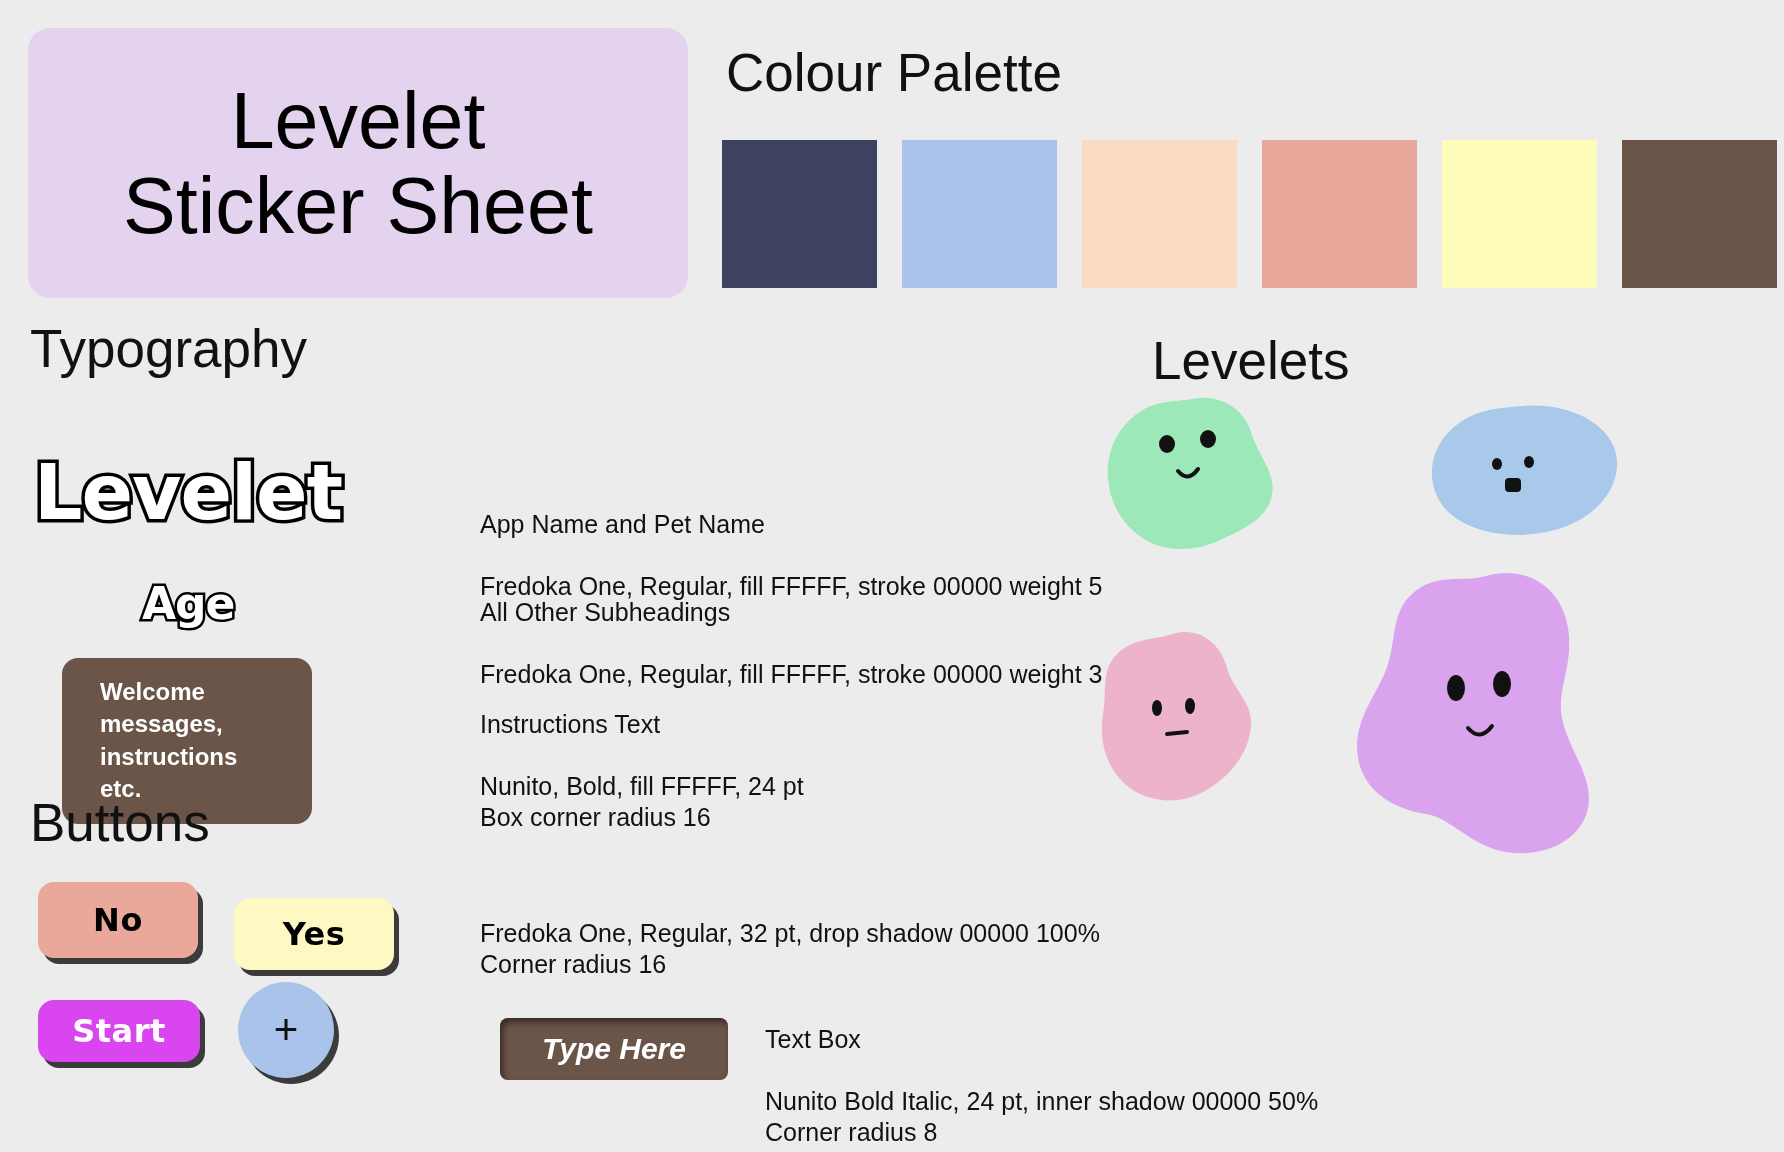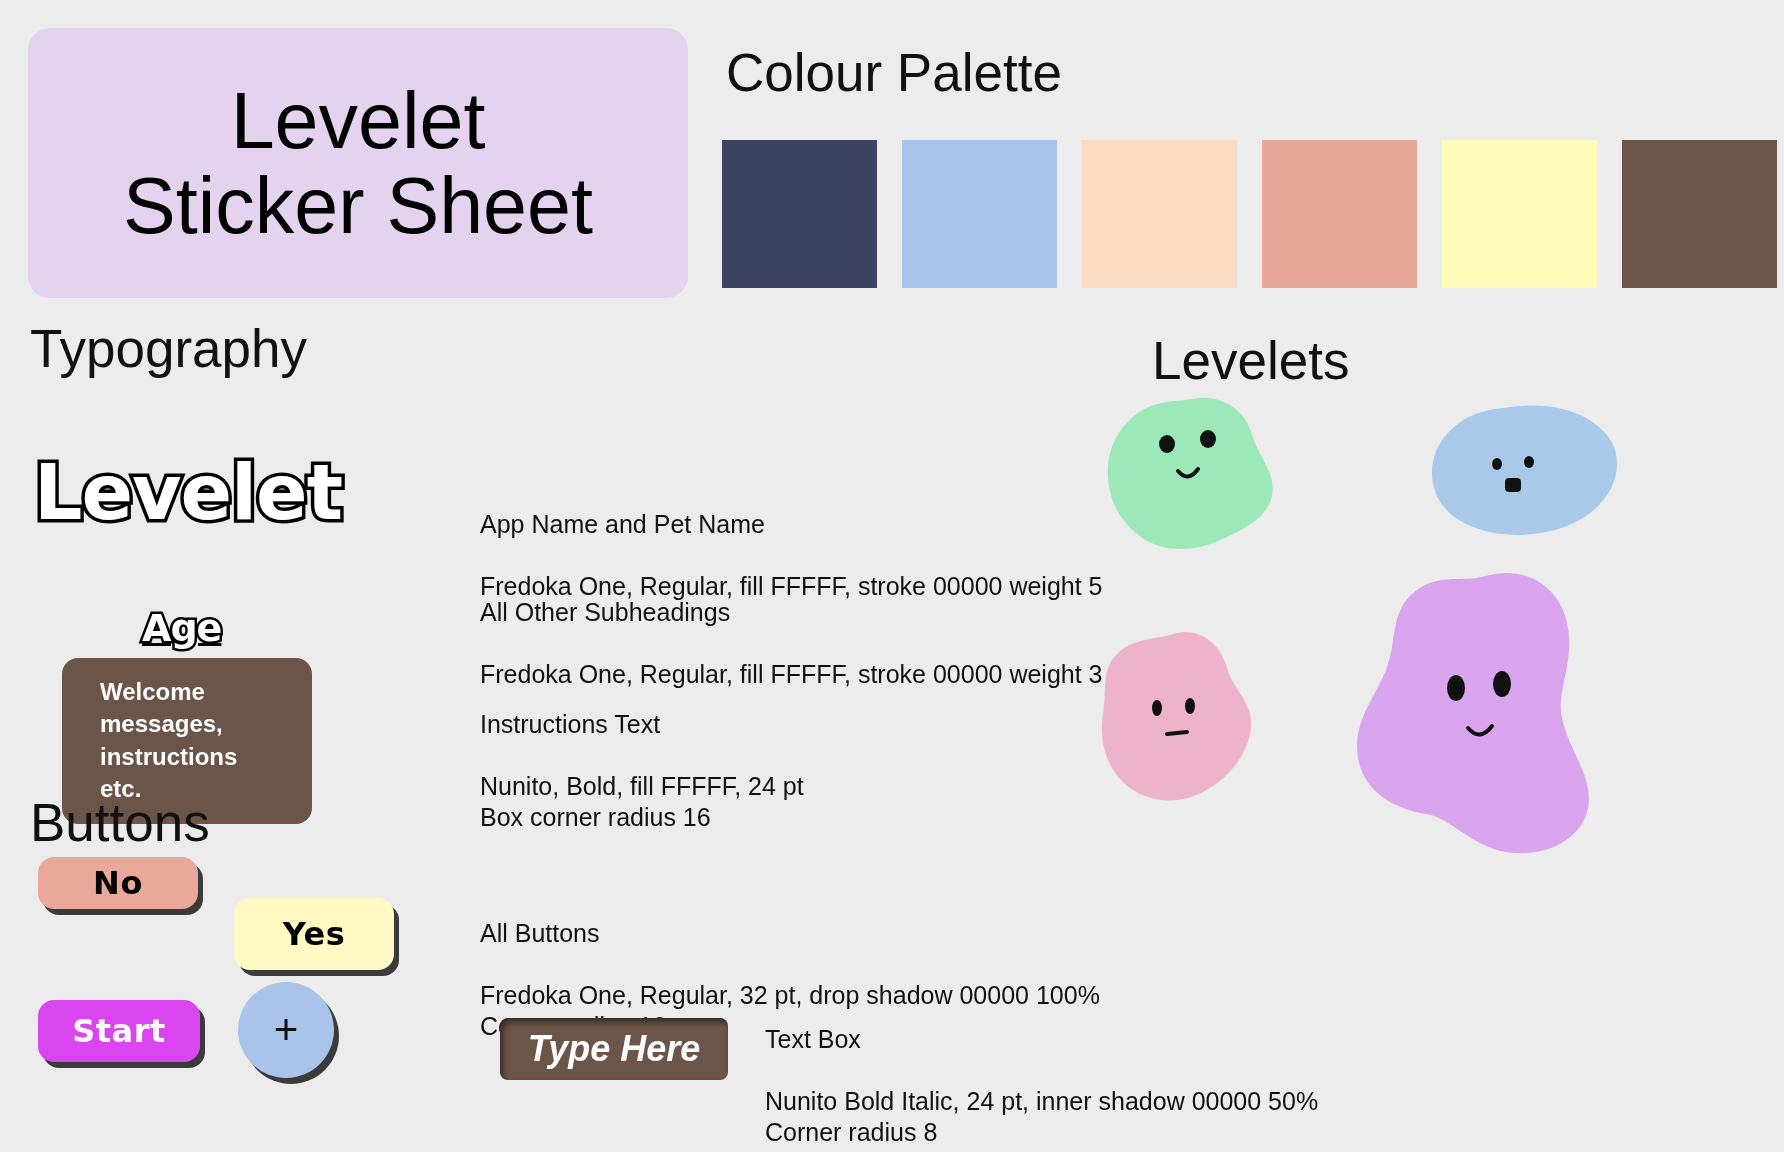--- a/index.html
+++ b/index.html
@@ -77,23 +77,22 @@
   #logo-sample {
     position: absolute;
     left: 34px;
     top: 448px;
     font-size: 76px;
     -webkit-text-stroke-width: 7px;
   }
   #age-sample {
     position: absolute;
     left: 142px;
-    top: 606px;
-    font-size: 38px;
-    text-decoration: underline;
+    top: 578px;
+    font-size: 44px;
     -webkit-text-stroke-width: 5px;
   }
 
   #instruction-box {
     position: absolute;
     left: 62px;
     top: 658px;
     width: 250px;
     min-height: 100px;
     background: #6b5448;
@@ -128,22 +127,22 @@
     align-items: center;
     justify-content: center;
     font-family: "DejaVu Sans", sans-serif;
     font-weight: bold;
     font-size: 32px;
     box-shadow: 5px 6px 0 rgba(0,0,0,0.75);
     box-sizing: border-box;
     letter-spacing: 0.5px;
   }
   #btn-no {
-    left: 38px; top: 857px;
-    width: 160px; height: 52px;
+    left: 38px; top: 882px;
+    width: 160px; height: 76px;
     background: #eaa89a;
     color: #000;
   }
   #btn-yes {
     left: 234px; top: 898px;
     width: 160px; height: 72px;
     background: #fef9c3;
     color: #000;
   }
   #btn-start {
@@ -173,21 +172,21 @@
     left: 500px;
     top: 1018px;
     width: 228px;
     height: 62px;
     background: #6b5448;
     border-radius: 8px;
     display: flex;
     align-items: center;
     justify-content: center;
     color: #ffffff;
-    font-size: 36px;
+    font-size: 30px;
     font-weight: bold;
     font-style: italic;
     box-shadow: inset 3px 4px 6px rgba(0,0,0,0.5);
     box-sizing: border-box;
   }
 
   
   #levelets-area {
     position: absolute;
     left: 1150px;
@@ -242,21 +241,20 @@
 </div>
 
 <div class="section-heading" id="buttons-heading">Buttons</div>
 
 <div class="pill-btn" id="btn-no">No</div>
 <div class="pill-btn" id="btn-yes">Yes</div>
 <div class="pill-btn" id="btn-start">Start</div>
 <div id="btn-plus">+</div>
 
 <div class="annotation" id="anno-buttons">
-  <div>All Buttons</div>
   <div>Fredoka One, Regular, 32 pt, drop shadow 00000 100%
 Corner radius 16</div>
 </div>
 
 <div id="textbox-sample">Type Here</div>
 
 <div class="annotation" id="anno-textbox">
   <div>Text Box</div>
   <div>Nunito Bold Italic, 24 pt, inner shadow 00000 50%
 Corner radius 8</div>

